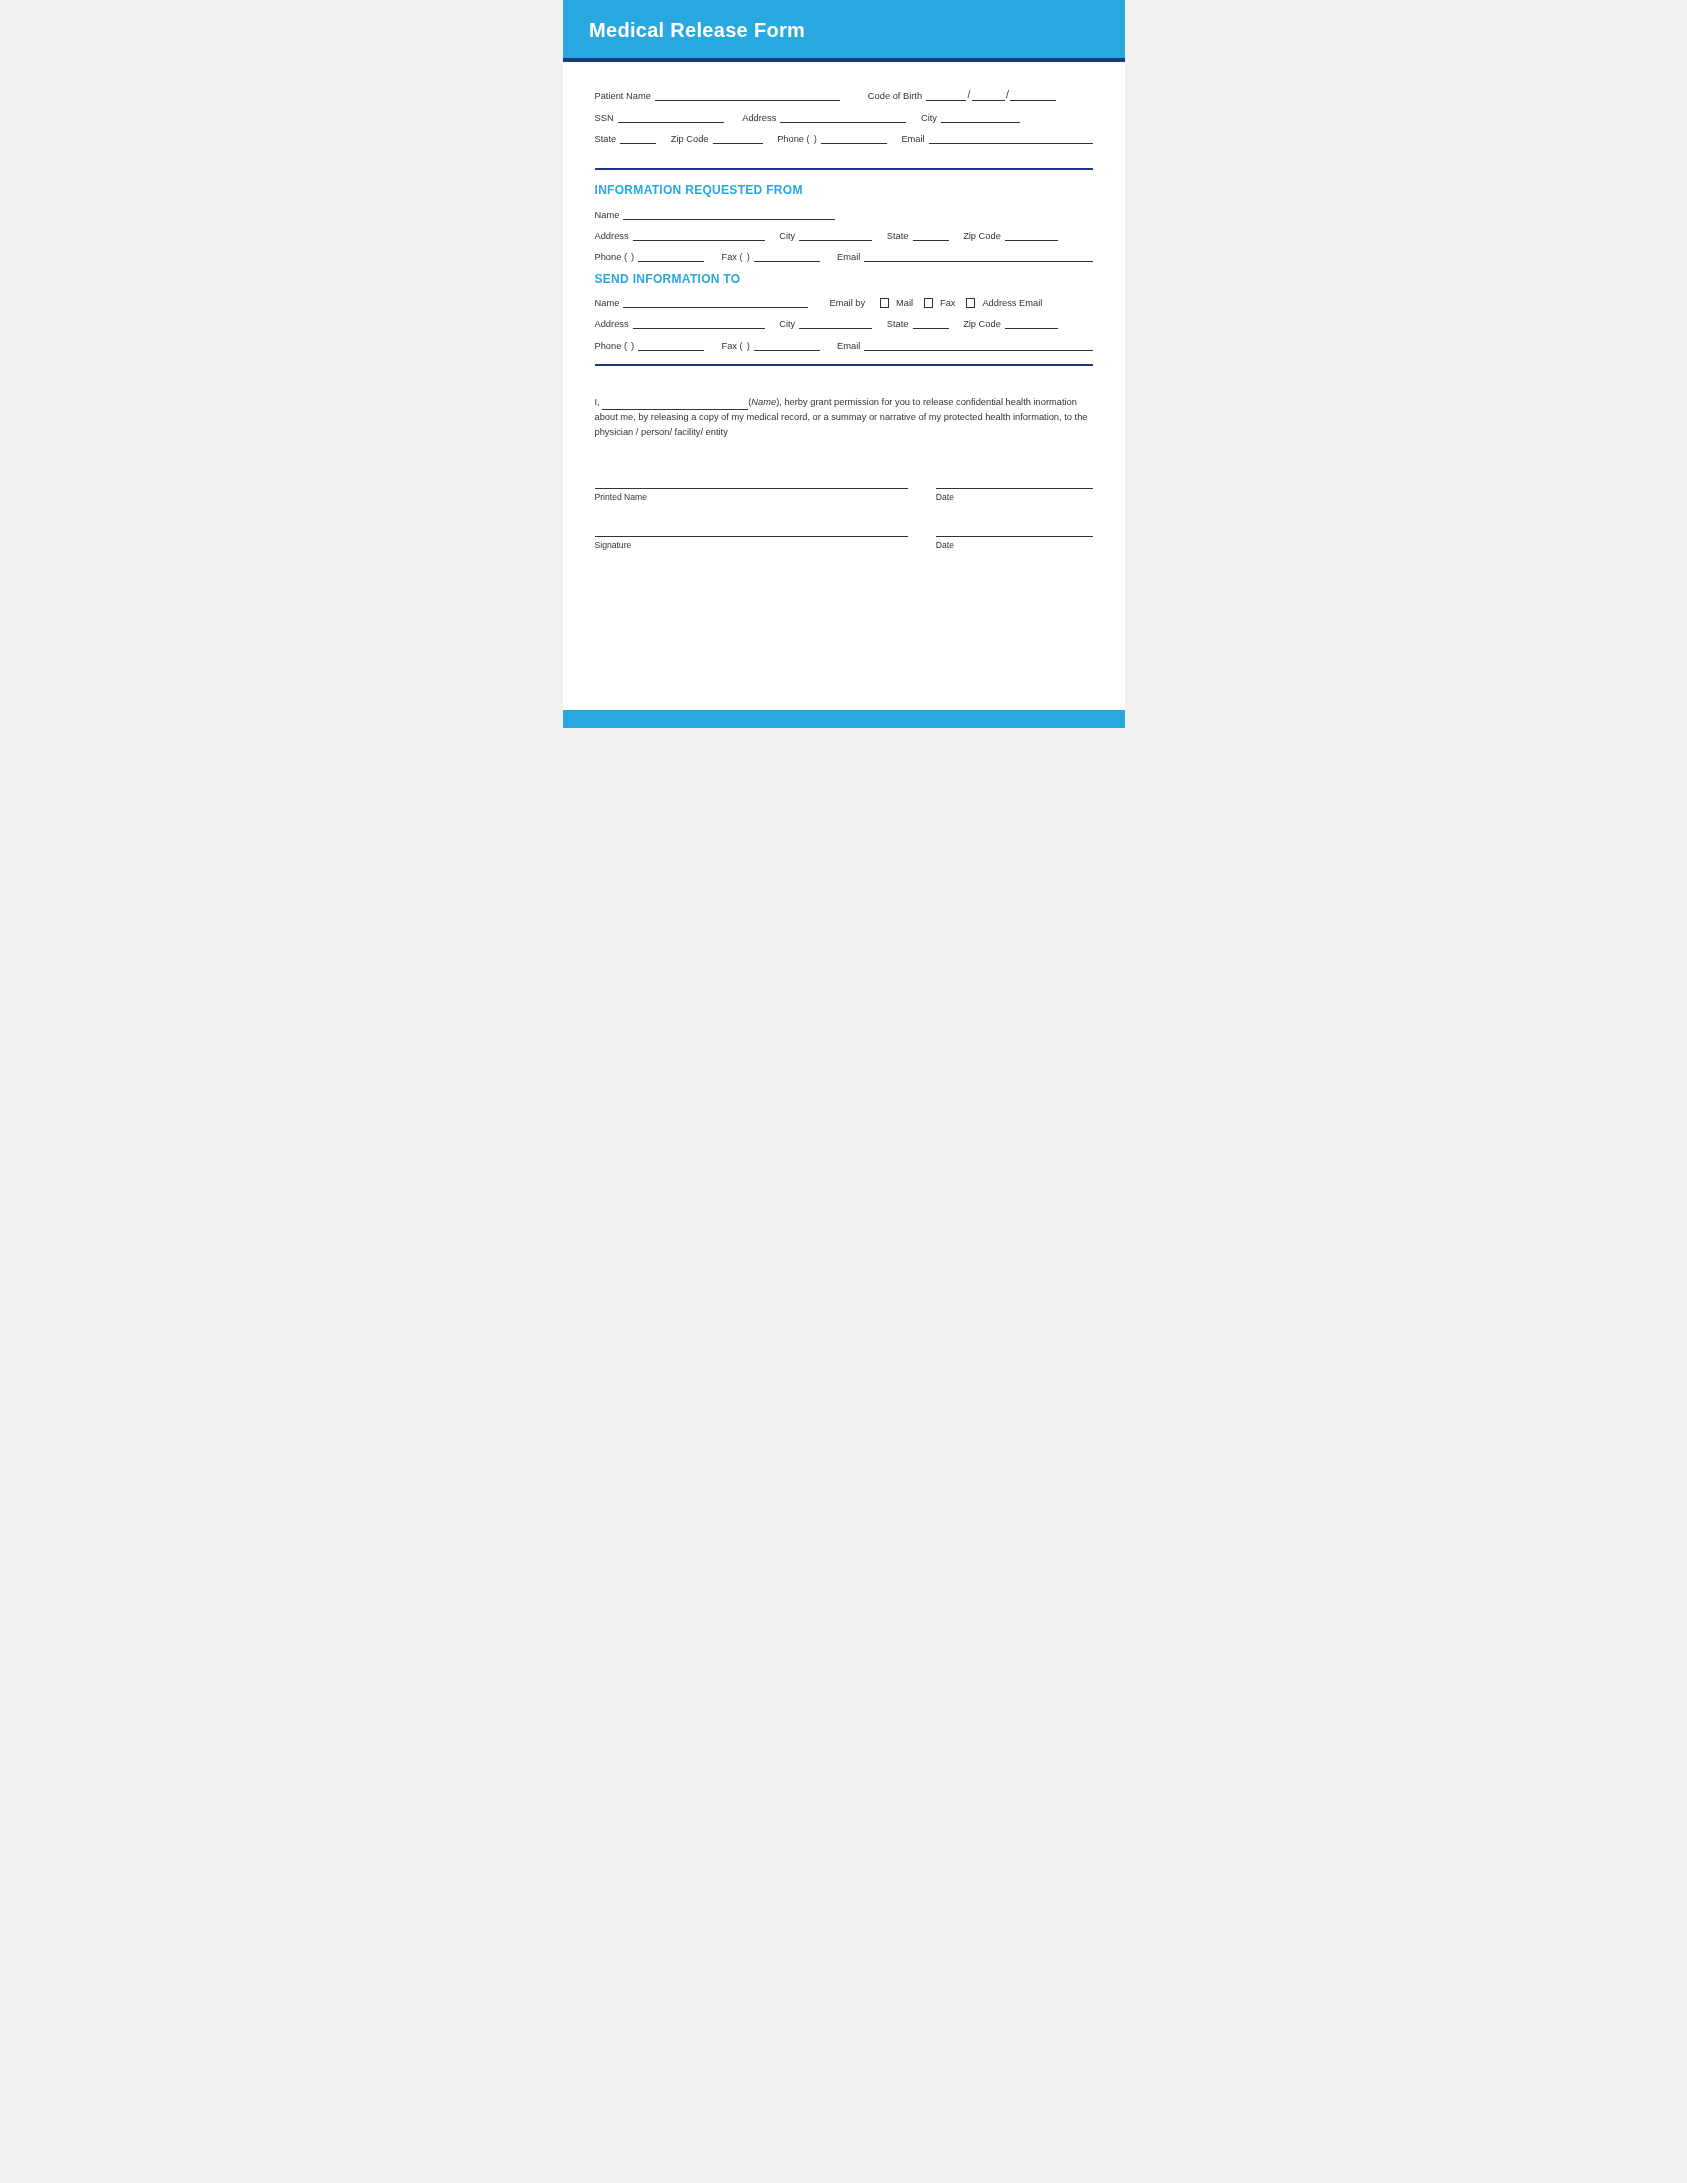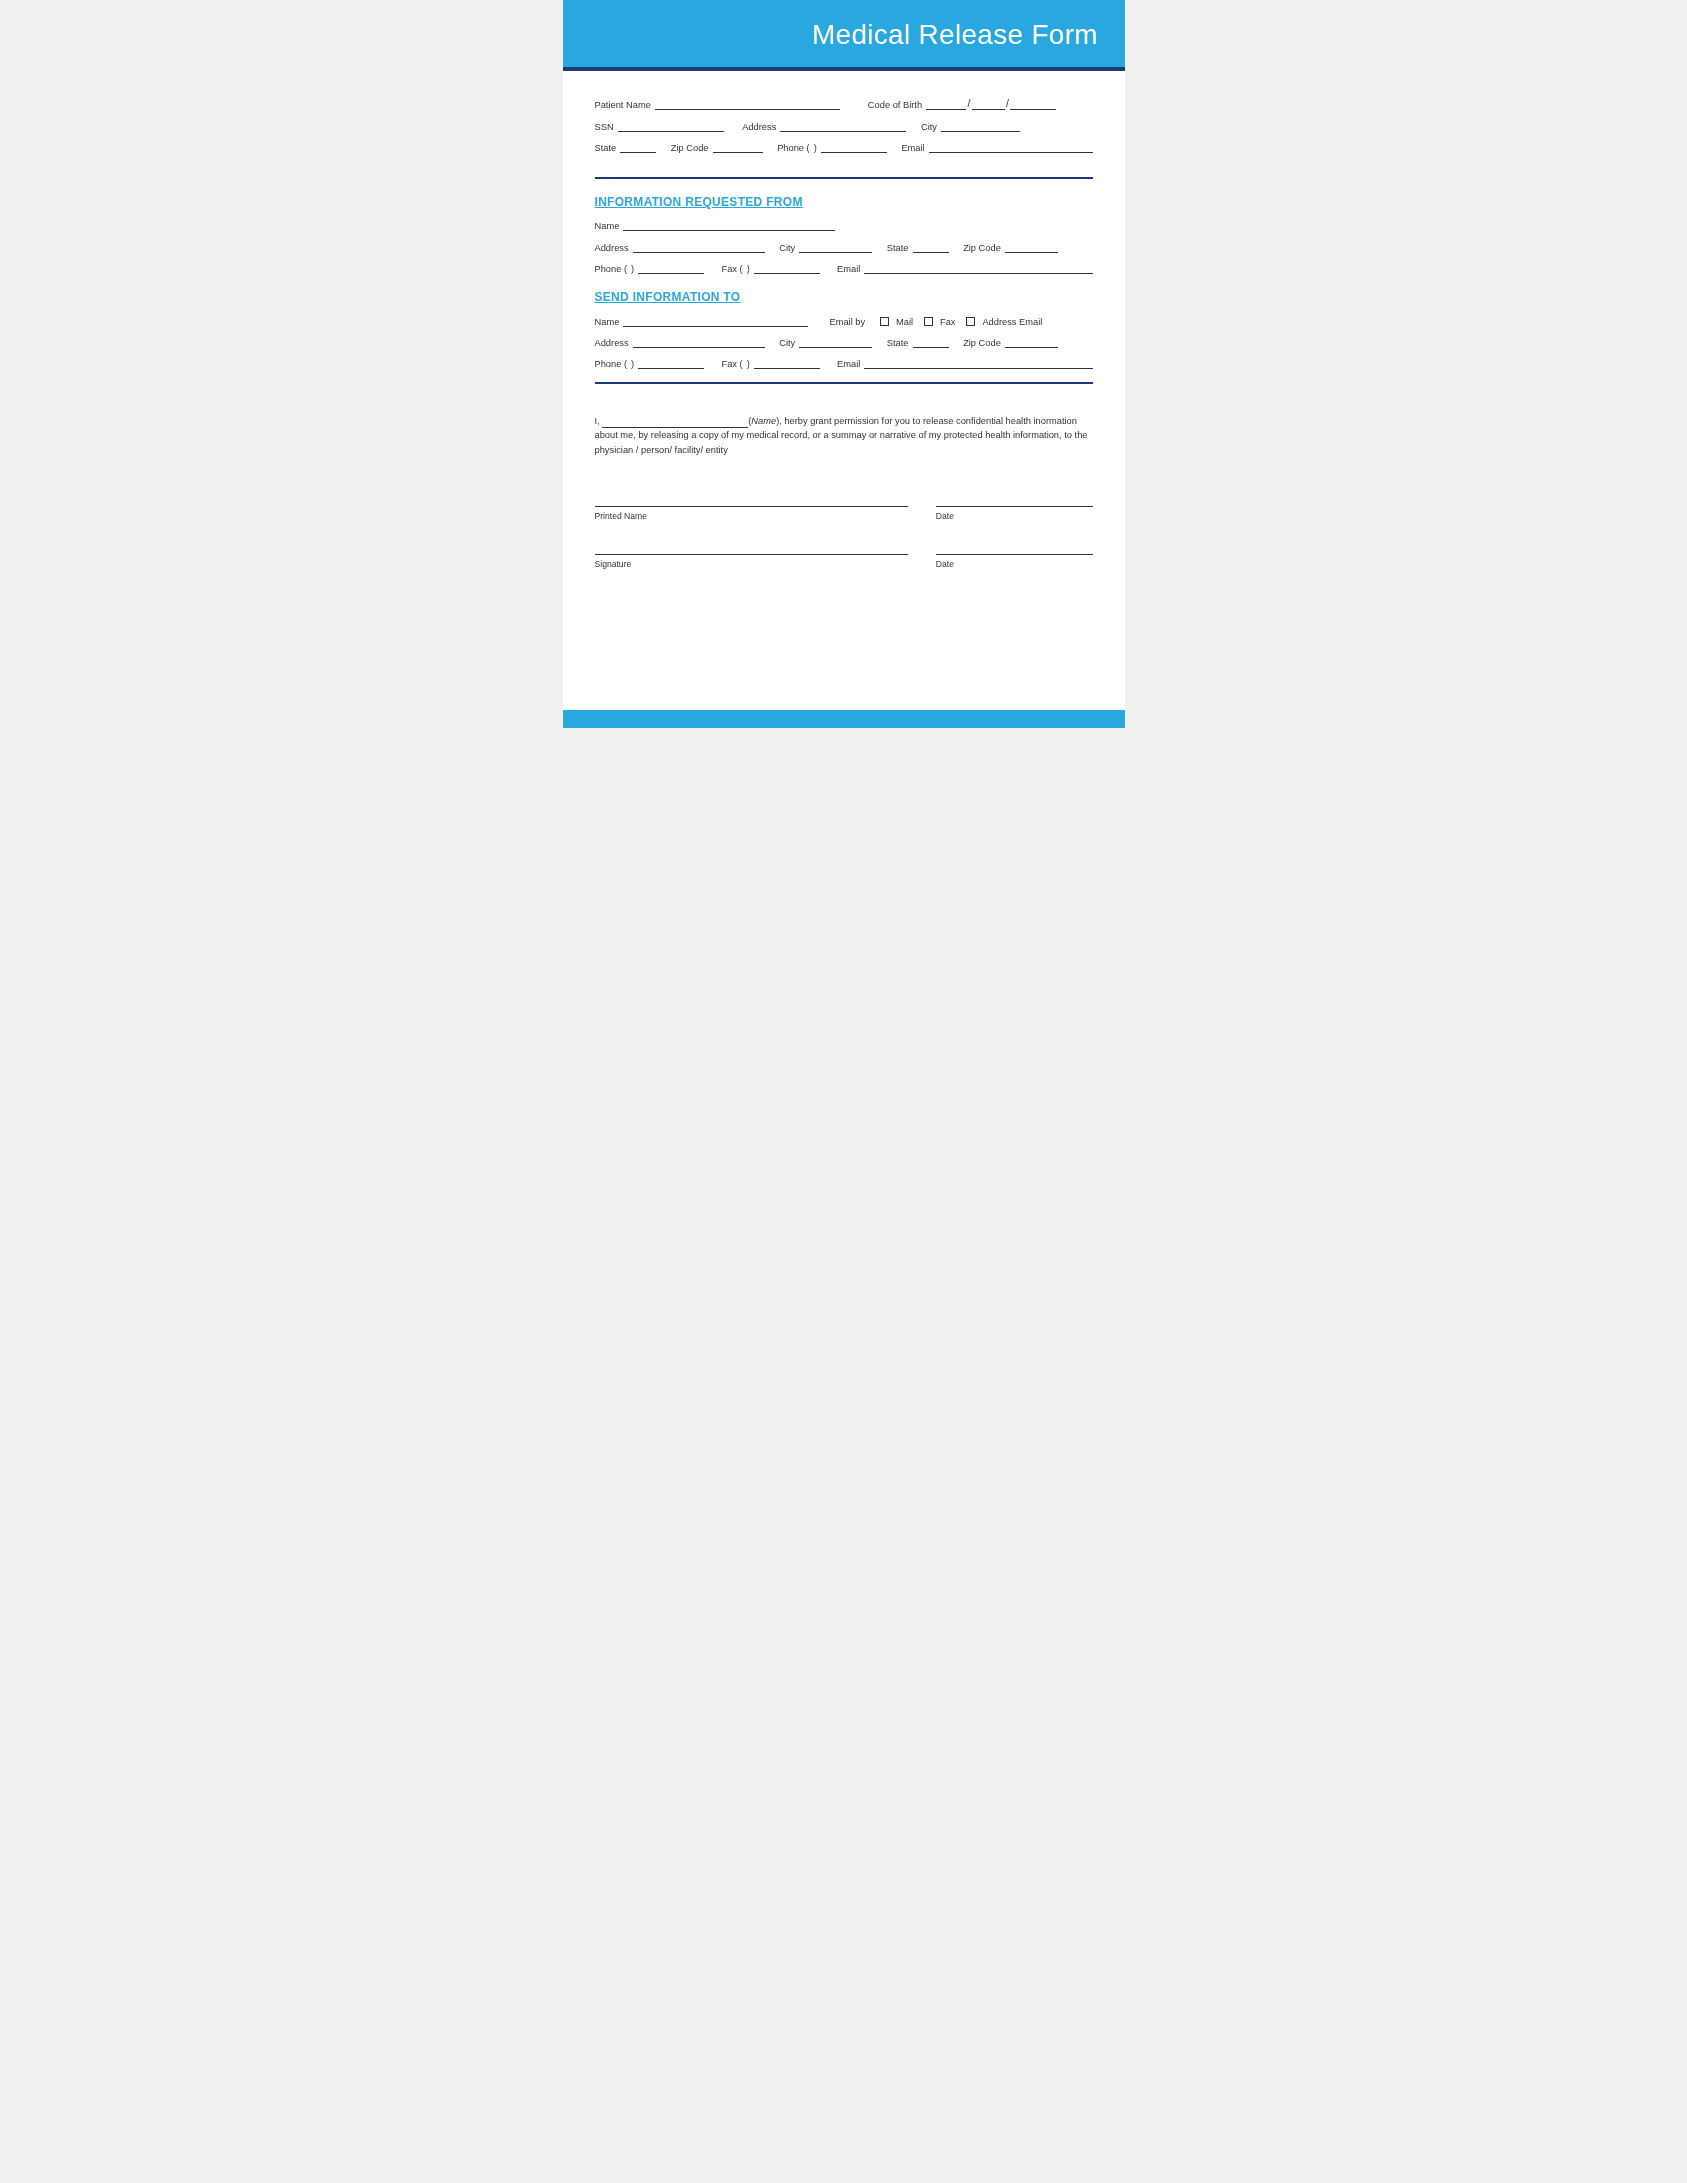--- a/index.html
+++ b/index.html
@@ -26,24 +26,23 @@
       flex-direction: column;
     }
 
     .header-bar {
       background: #29a8e0;
       padding: 18.5px 26.5px 16px 26.5px;
     }
 
     .header-title {
       color: #ffffff;
-      font-size: 28px;
-      font-weight: 400;
+      font-size: 20px;
+      font-weight: 700;
       letter-spacing: 0.3px;
-      text-align: right;
     }
 
     .header-accent {
       height: 4px;
       background: #1a3a7a;
       width: 100%;
     }
 
     .form-body {
       padding: 13.2px 32px 0 32px;
@@ -89,22 +88,21 @@
     }
 
     
     .section-header {
       font-size: 12px;
       font-weight: 700;
       color: #29a8e0;
       text-transform: uppercase;
       letter-spacing: 0.3px;
       margin-bottom: 10.6px;
-      margin-top: 16px;
-      text-decoration: underline;
+      margin-top: 7px;
     }
 
     
     .checkbox-group {
       display: flex;
       align-items: center;
       gap: 10.6px;
     }
 
     .checkbox-item {

